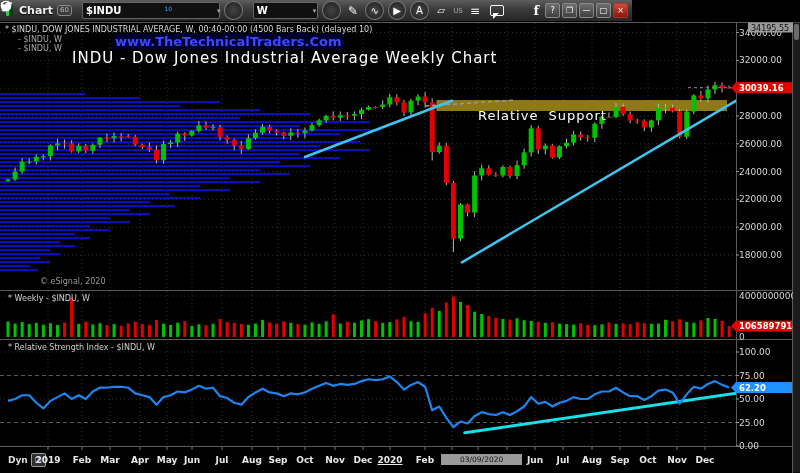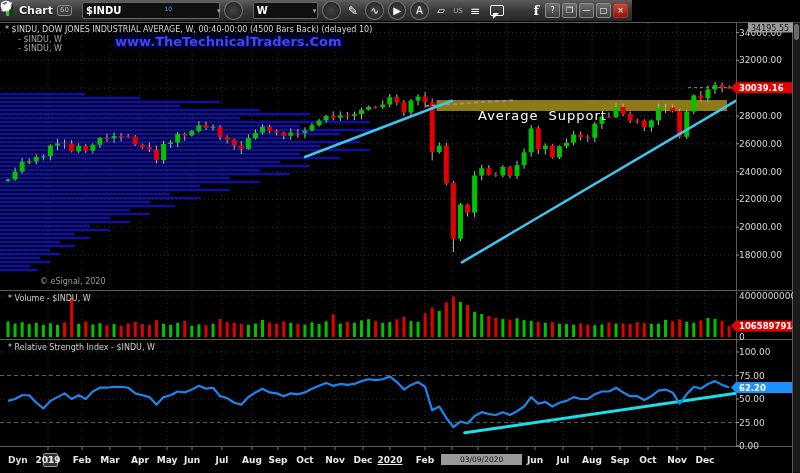--- a/index.html
+++ b/index.html
@@ -40,21 +40,21 @@
   .winbtn.close{background:linear-gradient(#d14a3a,#8f1408);border-color:#a33;}
   
   .ov{position:absolute;z-index:3;white-space:nowrap;}
   .hdr1{left:5px;top:25px;font-size:8px;color:#d8d8d8;}
   .leg{left:18px;font-size:8px;color:#a8a8a8;}
   .wm{left:113px;top:34px;font-size:13px;font-weight:bold;color:#3c49ff;background:#00002e;padding:0 2px;}
   .bigtitle{left:72px;top:49px;font-size:15px;color:#fff;letter-spacing:1px;}
   .support{left:478px;top:108px;font-size:13px;color:#fff;letter-spacing:1px;word-spacing:5px;}
   .copyright{left:20px;top:277px;font-size:8px;color:#9a9a9a;margin-left:20px;}
   .panelbl{font-size:8px;color:#cfcfcf;}
-  .dyn{left:8px;top:453px;font-size:9px;font-weight:bold;color:#ddd;display:flex;align-items:center;gap:15px;}
+  .dyn{left:8px;top:453px;font-size:9px;font-weight:bold;color:#ddd;display:flex;align-items:center;gap:3px;}
   .dynicon{display:inline-block;width:13px;height:12px;border:1px solid #999;background:#2e2e2e;
     color:#9ecbff;font-size:8px;line-height:12px;text-align:center;border-radius:2px;}
   .datetag{left:441px;top:454px;font-size:7.5px;color:#111;background:#9a9a9a;padding:1px 19px;z-index:4;}
   #months span{position:absolute;transform:translateX(-50%);font-size:9px;font-weight:bold;color:#e8e8e8;top:0;}
   #months{position:absolute;left:0;top:455px;width:800px;height:14px;z-index:3;}
   svg{position:absolute;top:0;left:0;z-index:1;font-family:"DejaVu Sans","Liberation Sans",sans-serif;}
 </style>
 </head>
 <body>
 
@@ -585,23 +585,24 @@
       <span class="winbtn">—</span>
       <span class="winbtn">□</span>
       <span class="winbtn close">×</span>
     </span>
   </div>
 
   <div class="ov hdr1">* $INDU, DOW JONES INDUSTRIAL AVERAGE, W, 00:40-00:00 (4500 Bars Back) (delayed 10)</div>
   <div class="ov leg" style="top:35px">- $INDU, W</div>
   <div class="ov leg" style="top:44px">- $INDU, W</div>
   <div class="ov wm">www.TheTechnicalTraders.Com</div>
-  <div class="ov support">Average Support</div>
+  <div class="ov bigtitle">INDU - Dow Jones Industrial Average Weekly Chart</div>
+  <div class="ov support">Relative Support</div>
   <div class="ov copyright">© eSignal, 2020</div>
-  <div class="ov panelbl" style="left:8px;top:294px">* Volume - $INDU, W</div>
+  <div class="ov panelbl" style="left:8px;top:294px">* Weekly - $INDU, W</div>
   <div class="ov panelbl" style="left:8px;top:343px">* Relative Strength Index - $INDU, W</div>
 
   <div class="ov dyn">
     <span>Dyn</span>
     <span class="dynicon">◫</span>
   </div>
   <div id="months">
       <span style="left: 48px;">2019</span>
       <span style="left: 82px;">Feb</span>
       <span style="left: 110px;">Mar</span>

